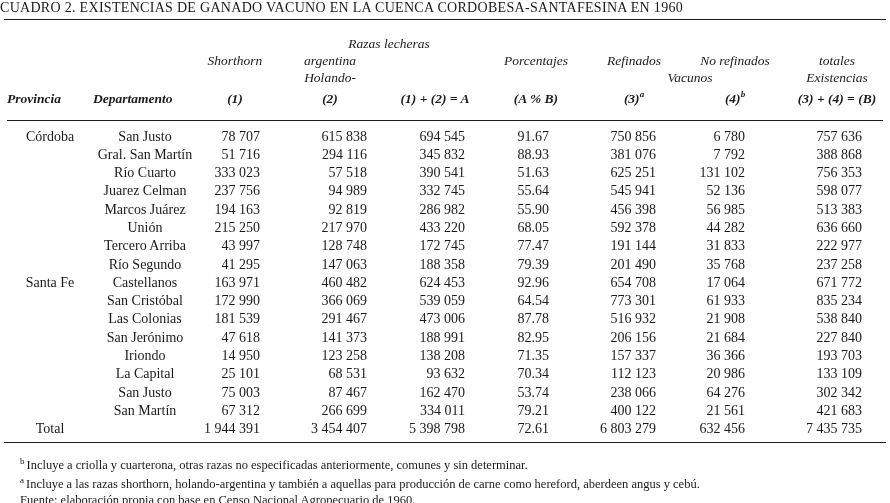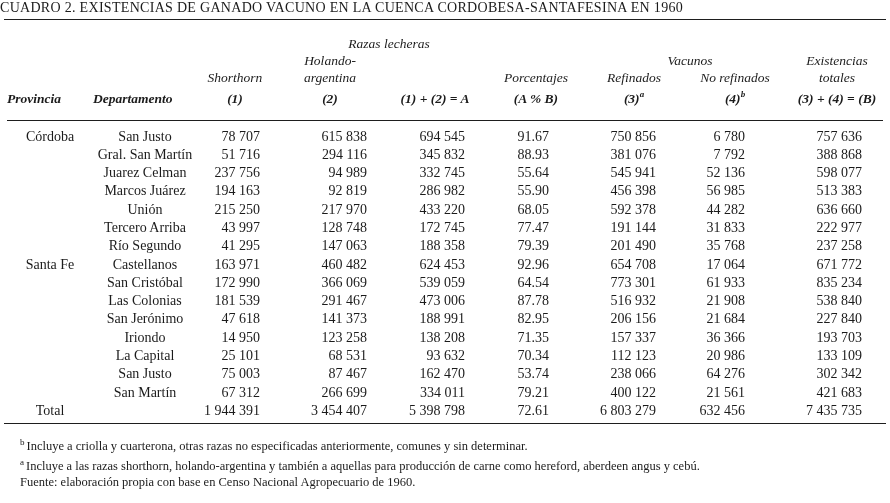--- a/index.html
+++ b/index.html
@@ -97,37 +97,37 @@
         <td></td>
         <td colspan="2" class="nudge-r">Razas lecheras</td>
         <td></td>
         <td></td>
         <td></td>
         <td></td>
       </tr>
       <tr>
         <td></td>
         <td></td>
-        <td></td>
-        <td>Holando-</td>
-        <td></td>
-        <td></td>
-        <td colspan="2">Vacunos</td>
-        <td>Existencias</td>
-      </tr>
-      <tr>
-        <td></td>
-        <td></td>
         <td>Shorthorn</td>
         <td>argentina</td>
         <td></td>
         <td>Porcentajes</td>
         <td>Refinados</td>
         <td>No refinados</td>
         <td>totales</td>
+      </tr>
+      <tr>
+        <td></td>
+        <td></td>
+        <td></td>
+        <td>Holando-</td>
+        <td></td>
+        <td></td>
+        <td colspan="2">Vacunos</td>
+        <td>Existencias</td>
       </tr>
       <tr class="h-last">
         <td class="h-left">Provincia</td>
         <td class="h-left">Departamento</td>
         <td>(1)</td>
         <td>(2)</td>
         <td>(1) + (2) = A</td>
         <td>(A % B)</td>
         <td><span>(3)</span><sup class="hd">a</sup></td>
         <td><span>(4)</span><sup class="hd">b</sup></td>
@@ -152,20 +152,31 @@
           <td class="c-num pr13">51 716</td>
           <td class="c-num pr20">294 116</td>
           <td class="c-num pr18">345 832</td>
           <td class="c-num pr40">88.93</td>
           <td class="c-num pr23">381 076</td>
           <td class="c-num pr46">7 792</td>
           <td class="c-num pr21">388 868</td>
         </tr>
         <tr>
           <td class="c-left"></td>
+          <td class="c-left">Río Cuarto</td>
+          <td class="c-num pr13">333 023</td>
+          <td class="c-num pr20">57 518</td>
+          <td class="c-num pr18">390 541</td>
+          <td class="c-num pr40">51.63</td>
+          <td class="c-num pr23">625 251</td>
+          <td class="c-num pr46">131 102</td>
+          <td class="c-num pr21">756 353</td>
+        </tr>
+        <tr>
+          <td class="c-left"></td>
           <td class="c-left">Juarez Celman</td>
           <td class="c-num pr13">237 756</td>
           <td class="c-num pr20">94 989</td>
           <td class="c-num pr18">332 745</td>
           <td class="c-num pr40">55.64</td>
           <td class="c-num pr23">545 941</td>
           <td class="c-num pr46">52 136</td>
           <td class="c-num pr21">598 077</td>
         </tr>
         <tr>

